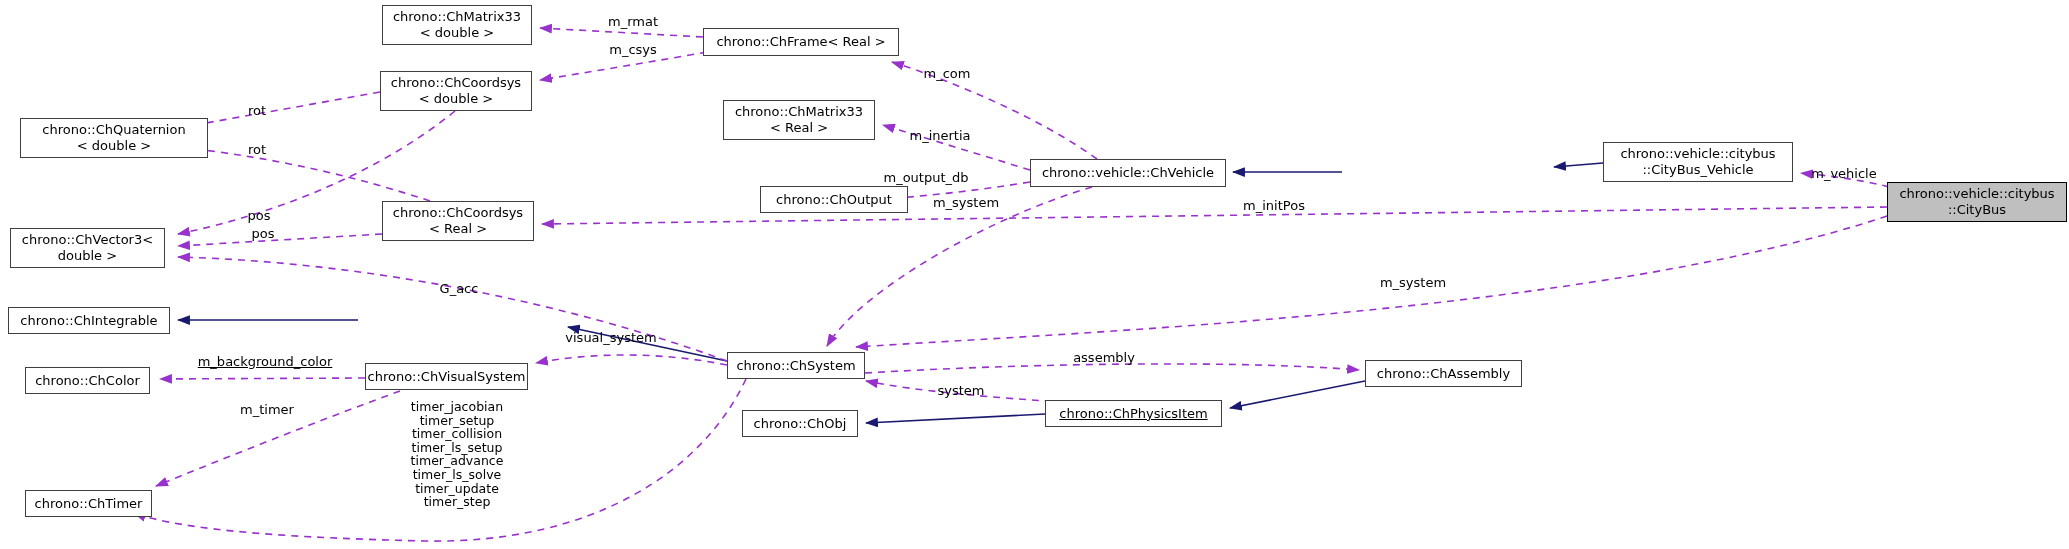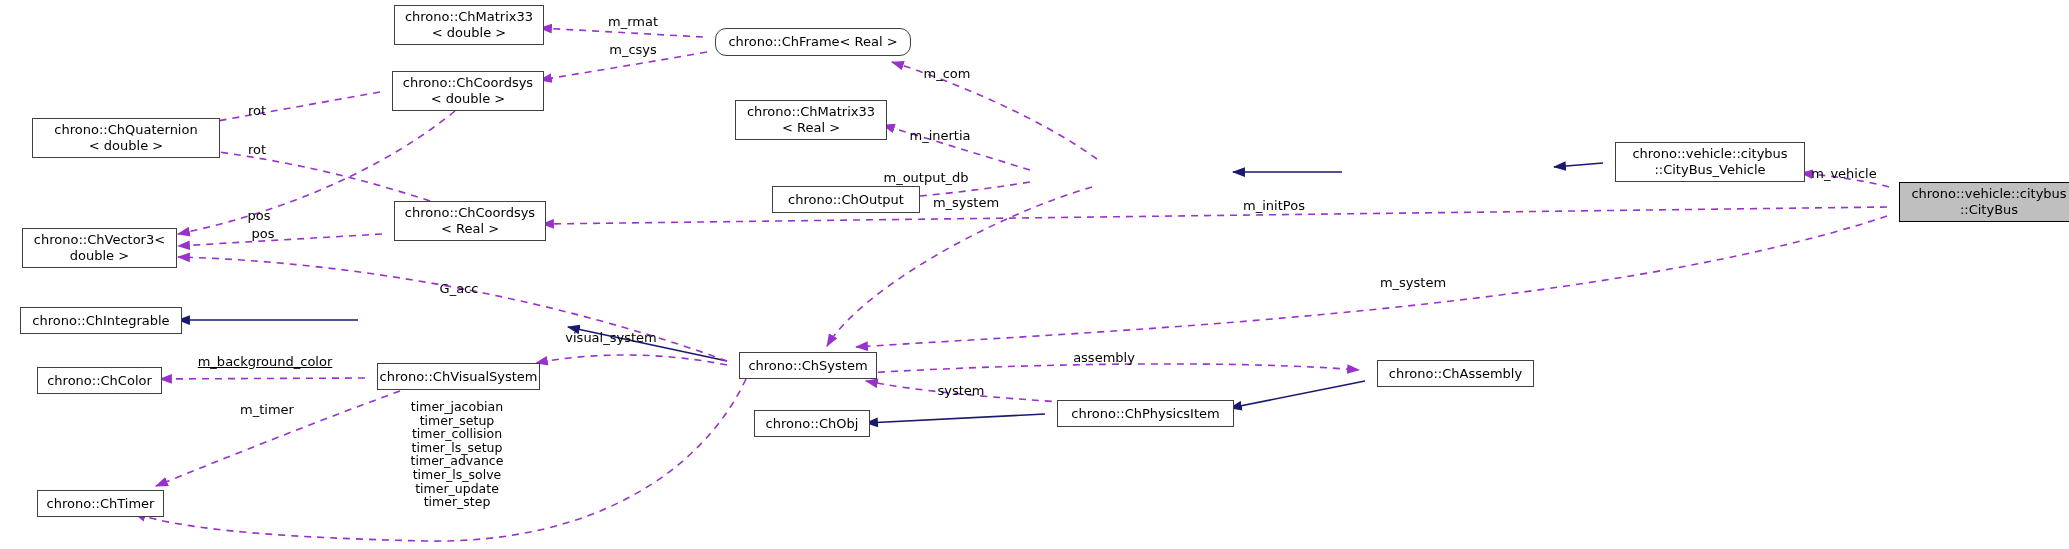--- a/index.html
+++ b/index.html
@@ -1,21 +1,21 @@
 <!DOCTYPE html>
 <html><head>
 <meta charset="utf-8">
 <style>
   html,body{margin:0;padding:0;background:#ffffff;}
   #canvas{position:relative;width:2069px;height:549px;background:#ffffff;overflow:hidden;
           font-family:"DejaVu Sans","Liberation Sans",sans-serif;}
   #edges{position:absolute;left:0;top:0;z-index:0;}
   .node{position:absolute;z-index:2;display:flex;align-items:center;justify-content:center;
         text-align:center;border:1.4px solid #3f3f3f;background:#ffffff;color:#000;
-        font-size:13px;line-height:16px;white-space:pre-line;box-sizing:border-box;cursor:pointer;margin-left:12px;}
+        font-size:13px;line-height:16px;white-space:pre-line;box-sizing:border-box;cursor:pointer;}
   .node.hl{background:#bfbfbf;border:1.7px solid #000000;}
   .elabel{position:absolute;z-index:1;transform:translateX(-50%);white-space:nowrap;
           font-size:13px;color:#000;}
   .timerlist{position:absolute;z-index:1;transform:translateX(-50%);text-align:center;
              font-size:12.5px;line-height:13.6px;color:#000;}
   .edge-dashed{stroke:#9932CC;stroke-width:1.6;fill:none;stroke-dasharray:7 6;}
   .edge-solid{stroke:#191970;stroke-width:1.6;fill:none;}
 </style>
 </head>
 <body>
@@ -60,39 +60,40 @@
     <path class="edge-dashed" d="M400,391 C320,420 225,458 156,486" marker-end="url(#arrow-purple)"></path>
     <path class="edge-dashed" d="M746,379 C703,470 595,544 425,541 C295,538 185,531 134,513" marker-end="url(#arrow-purple)"></path>
   </svg>
 
   <div class="node" style="left:382px;top:5px;width:150px;height:40px;">chrono::ChMatrix33
 &lt; double &gt;</div>
   <div class="node" style="left:380px;top:71px;width:152px;height:40px;">chrono::ChCoordsys
 &lt; double &gt;</div>
   <div class="node" style="left:20px;top:118px;width:188px;height:40px;">chrono::ChQuaternion
 &lt; double &gt;</div>
-  <div class="node" style="left:703px;top:28px;width:196px;height:28px;border-radius:11px;">chrono::ChFrame&lt; Real &gt;</div>
+  <div class="node" style="left:703px;top:28px;width:196px;height:28px;">chrono::ChFrame&lt; Real &gt;</div>
   <div class="node" style="left:723px;top:100px;width:152px;height:40px;">chrono::ChMatrix33
 &lt; Real &gt;</div>
   <div class="node" style="left:760px;top:186px;width:148px;height:27px;">chrono::ChOutput</div>
+  <div class="node" style="left:1030px;top:159px;width:196px;height:28px;">chrono::vehicle::ChVehicle</div>
   <div class="node" style="left:1603px;top:142px;width:190px;height:40px;">chrono::vehicle::citybus
 ::CityBus_Vehicle</div>
   <div class="node hl" style="left:1887px;top:182px;width:180px;height:40px;">chrono::vehicle::citybus
 ::CityBus</div>
   <div class="node" style="left:10px;top:228px;width:155px;height:40px;">chrono::ChVector3&lt;
 double &gt;</div>
   <div class="node" style="left:382px;top:201px;width:152px;height:40px;">chrono::ChCoordsys
 &lt; Real &gt;</div>
   <div class="node" style="left:8px;top:307px;width:162px;height:27px;">chrono::ChIntegrable</div>
   <div class="node" style="left:727px;top:352px;width:138px;height:27px;">chrono::ChSystem</div>
   <div class="node" style="left:25px;top:367px;width:125px;height:27px;">chrono::ChColor</div>
   <div class="node" style="left:365px;top:363px;width:163px;height:27px;">chrono::ChVisualSystem</div>
   <div class="node" style="left:25px;top:490px;width:127px;height:27px;">chrono::ChTimer</div>
   <div class="node" style="left:742px;top:410px;width:116px;height:27px;">chrono::ChObj</div>
-  <div class="node" style="left:1045px;top:400px;width:177px;height:27px;">chrono::ChPhysicsItem</div>
+  <div class="node" style="left:1045px;top:400px;width:177px;height:27px;text-decoration:underline;">chrono::ChPhysicsItem</div>
   <div class="node" style="left:1365px;top:360px;width:157px;height:27px;">chrono::ChAssembly</div>
 
   <div class="elabel" style="left:633px;top:14px;">m_rmat</div>
   <div class="elabel" style="left:633px;top:42px;">m_csys</div>
   <div class="elabel" style="left:257px;top:103px;">rot</div>
   <div class="elabel" style="left:257px;top:142px;">rot</div>
   <div class="elabel" style="left:259px;top:208px;">pos</div>
   <div class="elabel" style="left:263px;top:226px;">pos</div>
   <div class="elabel" style="left:459px;top:281px;">G_acc</div>
   <div class="elabel" style="left:947px;top:66px;">m_com</div>

